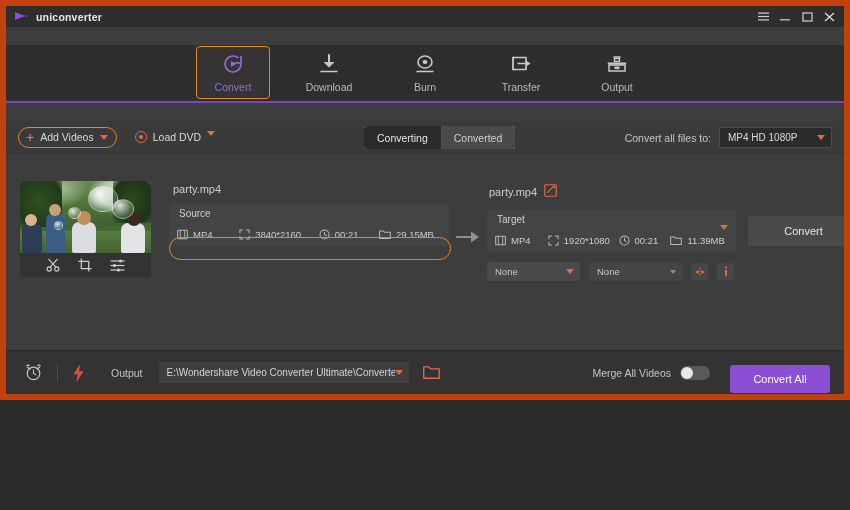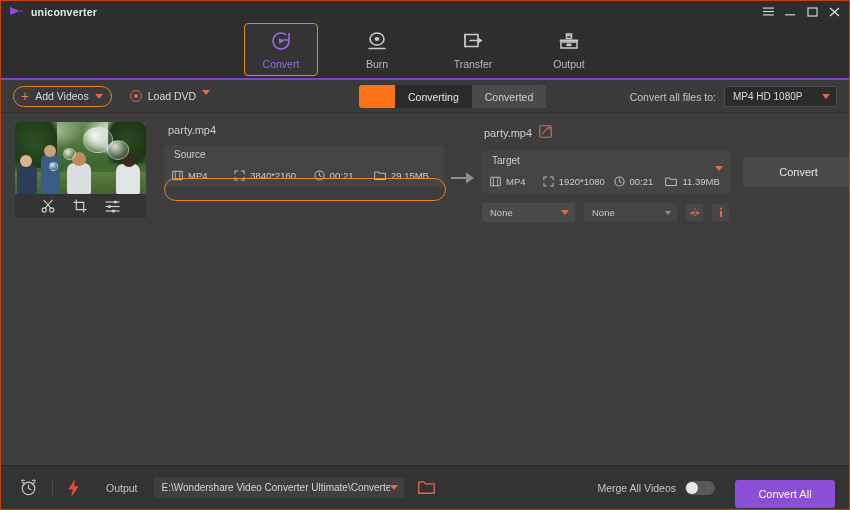--- a/index.html
+++ b/index.html
@@ -4,24 +4,25 @@
 <style>
   * { box-sizing: border-box; margin: 0; padding: 0; }
   html, body {
     width: 850px; height: 510px;
     background: #2b2b2b;
     font-family: "Liberation Sans", sans-serif;
     overflow: hidden;
   }
   .app {
     position: relative;
-    width: 850px; height: 510px;
+    width: 850px; height: 400px;
     background: #3d3d3d;
     display: flex; flex-direction: column;
-    border: 1px solid #c2410c;
+    border: 6px solid #c2410c;
+    gap: 18px;
   }
 
   
   .titlebar {
     height: 21px; flex: 0 0 21px;
     background: #2e2e2e;
     display: flex; align-items: center;
     padding: 0 4px 0 8px;
   }
   .logo-wrap { display: flex; align-items: center; gap: 7px; }
@@ -101,22 +102,21 @@
     width: 12px; height: 12px; border: 1.5px solid #e06a4a; border-radius: 50%;
     display: flex; align-items: center; justify-content: center;
   }
   .dvd-ring i { width: 4px; height: 4px; background: #e06a4a; border-radius: 50%; display: block; }
   .load-dvd .lbl { color: #d9d9d9; font-size: 10.5px; }
 
   .seg-group {
     position: absolute; left: 358px; top: 5px;
     display: flex; height: 23px;
     border-radius: 3px; overflow: hidden;
-    background: #f97316;
-    padding-left: 36px;
+    background: #fdba74;
   }
   .seg {
     padding: 0 13px; height: 23px;
     display: flex; align-items: center;
     font-size: 10.5px; color: #cfcfcf;
     background: #4a4a4a; cursor: pointer;
   }
   .seg.active { background: #2b2b2b; color: #e4e4e4; }
 
   .convert-all-to {
@@ -344,20 +344,30 @@
         <span class="nav-icon">
           <svg width="24" height="24" viewBox="0 0 24 24">
             <path d="M20 12 a8 8 0 1 1 -3.2 -6.4" fill="none" stroke="#9b6ae0" stroke-width="1.6" stroke-linecap="round"></path>
             <path d="M20 4.5 L20 11 L14 11" fill="none" stroke="#9b6ae0" stroke-width="1.6" stroke-linecap="round" stroke-linejoin="round"></path>
             <path d="M10 9 L15 12 L10 15 Z" fill="#9b6ae0"></path>
           </svg>
         </span>
         <span class="nav-label">Convert</span>
       </div>
 
+      <div class="nav-item">
+        <span class="nav-icon">
+          <svg width="24" height="24" viewBox="0 0 24 24">
+            <path d="M12 3 L12 14" stroke="#c9c9c9" stroke-width="2" stroke-linecap="round"></path>
+            <path d="M6.5 10 L12 15.5 L17.5 10 Z" fill="#c9c9c9"></path>
+            <path d="M4 19.5 L20 19.5" stroke="#c9c9c9" stroke-width="1.4" stroke-linecap="round"></path>
+          </svg>
+        </span>
+        <span class="nav-label">Download</span>
+      </div>
 
       <div class="nav-item">
         <span class="nav-icon">
           <svg width="24" height="24" viewBox="0 0 24 24">
             <ellipse cx="12" cy="10" rx="7" ry="6" fill="none" stroke="#c9c9c9" stroke-width="1.6"></ellipse>
             <ellipse cx="12" cy="10" rx="2.4" ry="2.1" fill="#c9c9c9"></ellipse>
             <path d="M4 19.5 L20 19.5" stroke="#c9c9c9" stroke-width="1.4" stroke-linecap="round"></path>
           </svg>
         </span>
         <span class="nav-label">Burn</span>

